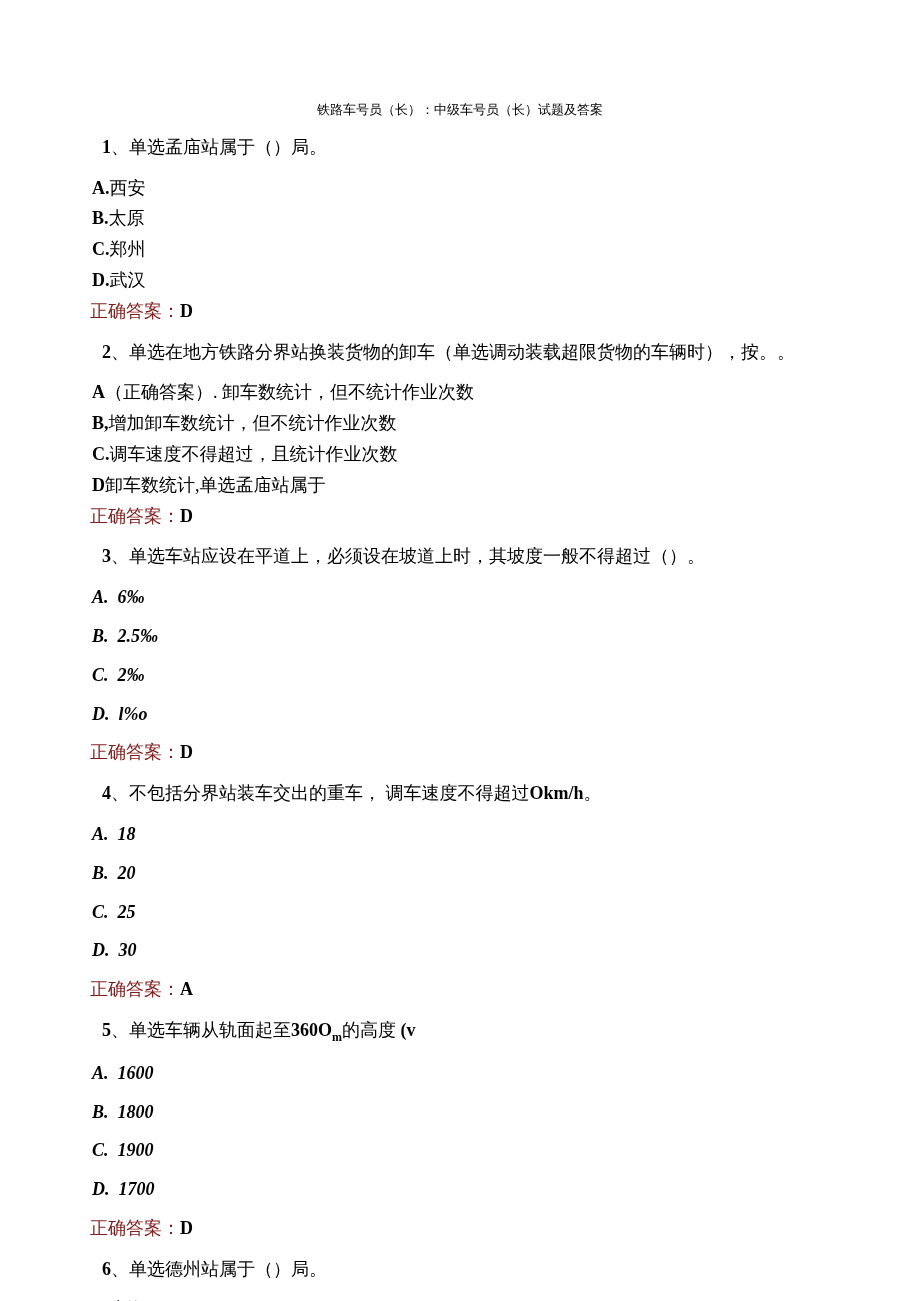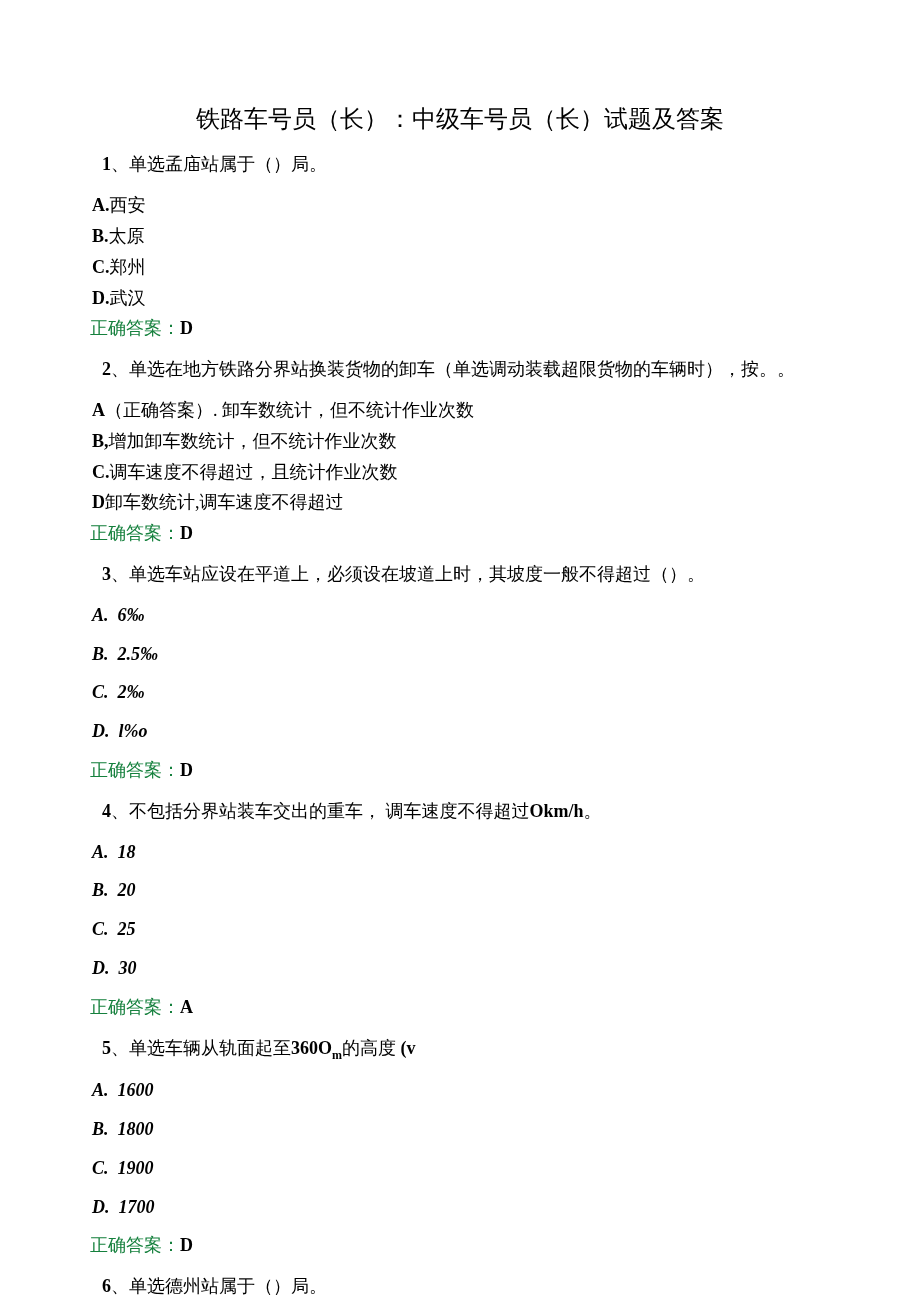--- a/index.html
+++ b/index.html
@@ -11,37 +11,37 @@
       font-family: "SimSun", "宋体", serif;
       font-size: 18px;
       line-height: 1.6;
       color: #000;
       background: #fff;
       width: 920px;
       padding: 100px 90px 40px 90px;
     }
     .title {
       text-align: center;
-      font-size: 24px;
+      font-size: 13px;
       margin-bottom: 4px;
       font-family: "SimSun", "宋体", serif;
     }
     .question-text {
       margin: 12px;
     }
     .option {
       margin: 2px;
     }
     .option-spaced {
       margin-top: 10px;
       margin-bottom: 10px;
       font-style: italic;
     }
     .answer {
-      color: #15803d;
+      color: #7f1d1d;
     }
     .answer-letter {
       color: #000;
       font-weight: bold;
     }
     .bold {
       font-weight: bold;
     }
     .num {
       font-weight: bold;
@@ -81,21 +81,21 @@
 <div class="option">
   <span class="bold">A</span><span>（正确答案）. 卸车数统计，但不统计作业次数</span>
 </div>
 <div class="option">
   <span class="bold">B,</span><span>增加卸车数统计，但不统计作业次数</span>
 </div>
 <div class="option">
   <span class="bold">C.</span><span>调车速度不得超过，且统计作业次数</span>
 </div>
 <div class="option">
-  <span class="bold">D</span><span>卸车数统计,调车速度不得超过</span>
+  <span class="bold">D</span><span>卸车数统计,单选孟庙站属于</span>
 </div>
 <div>
   <span class="answer">正确答案：</span><span class="answer-letter">D</span>
 </div>
 
 <div class="question-text">
   <span class="num">3</span><span>、单选车站应设在平道上，必须设在坡道上时，其坡度一般不得超过（）。</span>
 </div>
 <div class="option option-spaced">
   <span class="bold">A.</span>&nbsp;&nbsp;<span class="bold">6‰</span>

